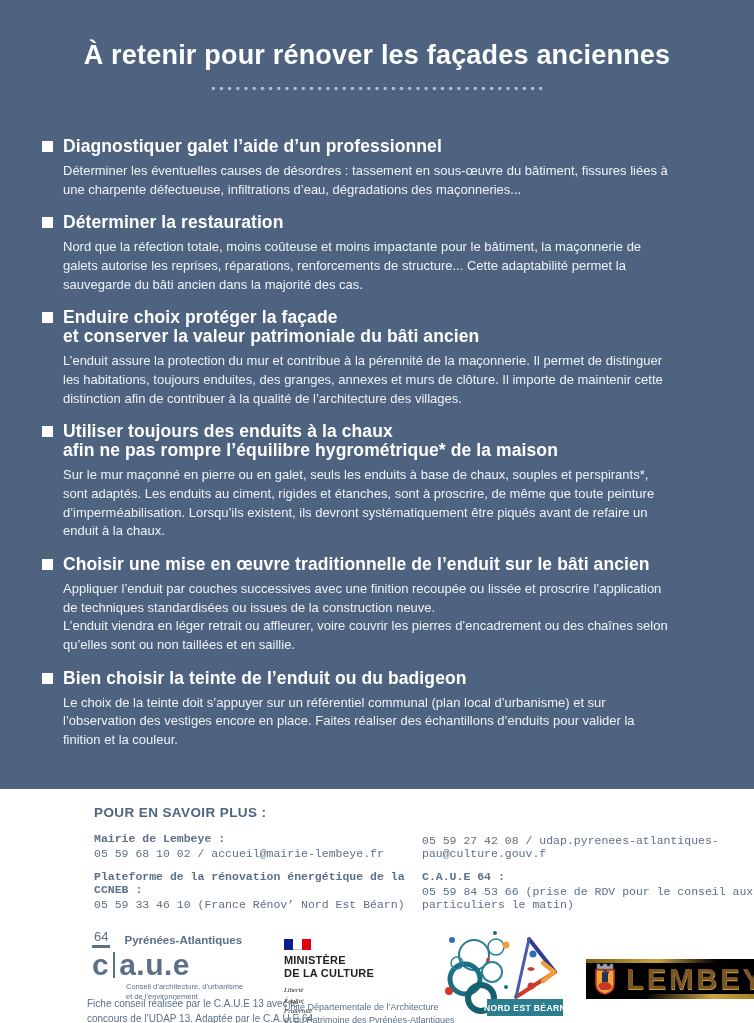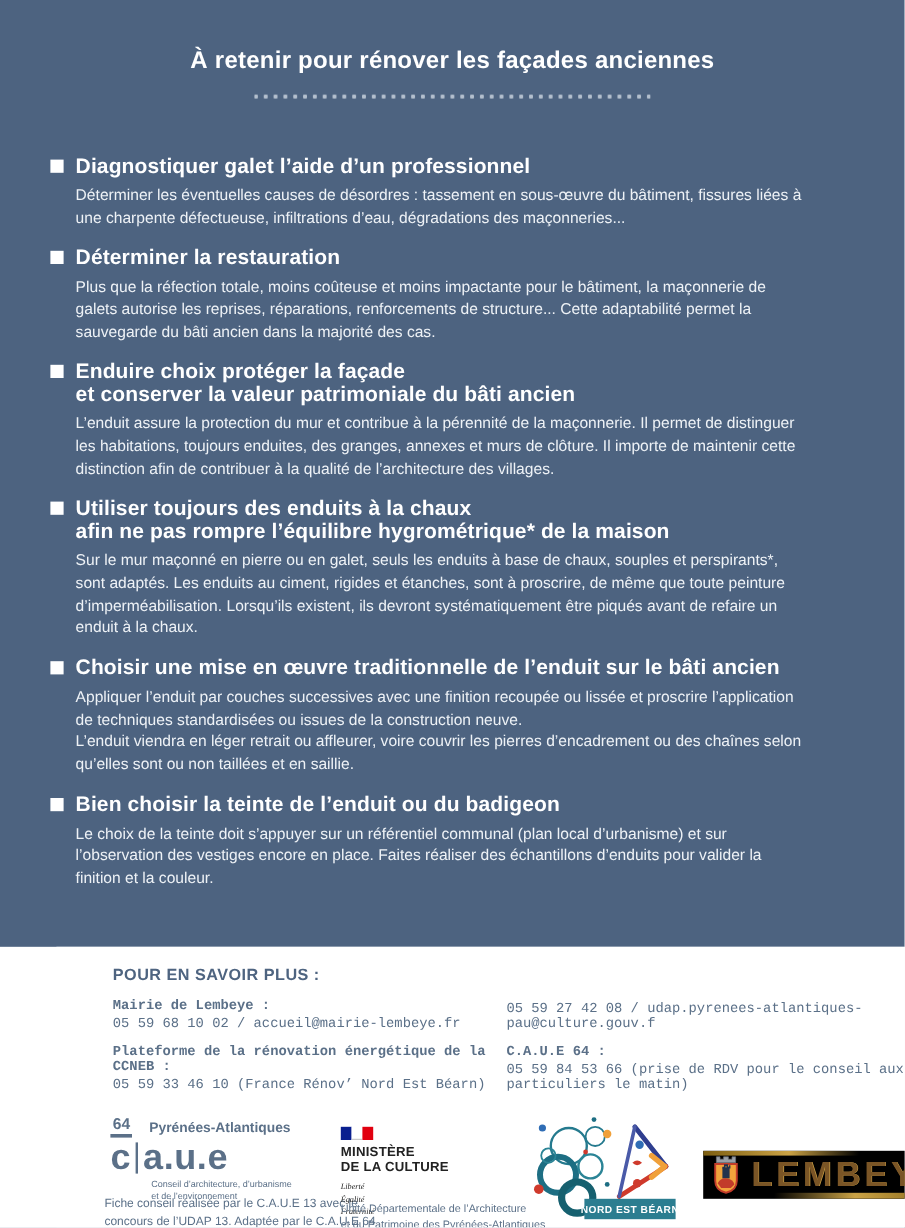--- a/index.html
+++ b/index.html
@@ -8,21 +8,21 @@
     background:#ffffff; font-family:"Liberation Sans", sans-serif;
   }
 
   
   .panel {
     position:absolute; top:0; left:0; width:754px; height:789px;
     background:#4d6380;
   }
   .title {
     margin:0; padding-top:40px; text-align:center;
-    color:#ffffff; font-size:20px; font-weight:bold; letter-spacing:0.2px;
+    color:#ffffff; font-size:27px; font-weight:bold; letter-spacing:0.2px;
   }
   .dots-row {
     width:330px; height:5px; margin:15px auto 0;
     background-image: radial-gradient(circle, #b3bfcd 1.7px, rgba(0,0,0,0) 1.9px);
     background-size:8.2px 5px; background-repeat:repeat-x; background-position:center;
   }
   .sections { margin:46px 42px 0 42px; }
   .section { margin-bottom:14px; }
   .section-head { display:flex; align-items:flex-start; }
   .bullet {
@@ -51,21 +51,21 @@
   .contact.c1 { left:47px;  top:81px; }
   .contact.c2 { left:375px; top:43px; width:360px; }
   .contact.c3 { left:375px; top:81px; width:360px; }
   .contact-name { font-weight:bold; font-size:11.5px; }
   .contact-info { font-size:11.5px; margin-top:2px; }
 
   
   .caue-logo { position:absolute; left:45px; top:140px; color:#5b7088; }
   .caue-top { display:flex; align-items:flex-end; }
   .caue-dept {
-    font-weight:bold; font-size:13px; text-align:center;
+    font-weight:normal; font-size:13px; text-align:center;
     border-bottom:3px solid #5b7088; padding:0 2px 1px 2px;
   }
   .caue-region { font-weight:bold; font-size:11.5px; margin-left:14px; padding-bottom:2px;text-align:center; }
   .caue-acronym { display:flex; align-items:center; margin-top:2px; }
   .caue-letter { font-size:30px; font-weight:bold; line-height:1; letter-spacing:0.5px; }
   .caue-divider { width:2px; height:26px; background:#5b7088; margin:0 4px; }
   .caue-sub { margin:2px 0 0 34px; font-size:7.5px; line-height:1.35; white-space:pre-line; }
   .caue-credit {
     position:absolute; left:40px; top:208px;
     font-size:10px; line-height:1.45; white-space:pre-line; color:#5b7088;
@@ -127,21 +127,21 @@
           <span class="head-text">Diagnostiquer galet l’aide d’un professionnel</span>
         </div>
         <p class="section-body">Déterminer les éventuelles causes de désordres : tassement en sous-œuvre du bâtiment, fissures liées à une charpente défectueuse, infiltrations d’eau, dégradations des maçonneries...</p>
       </div>
 
       <div class="section">
         <div class="section-head">
           <span class="bullet"></span>
           <span class="head-text">Déterminer la restauration</span>
         </div>
-        <p class="section-body">Plus que la réfection totale, moins coûteuse et moins impactante pour le bâtiment, la maçonnerie de galets autorise les reprises, réparations, renforcements de structure... Cette adaptabilité permet la sauvegarde du bâti ancien dans la majorité des cas.</p>
+        <p class="section-body">Nord que la réfection totale, moins coûteuse et moins impactante pour le bâtiment, la maçonnerie de galets autorise les reprises, réparations, renforcements de structure... Cette adaptabilité permet la sauvegarde du bâti ancien dans la majorité des cas.</p>
       </div>
 
       <div class="section">
         <div class="section-head">
           <span class="bullet"></span>
           <span class="head-text">Enduire choix protéger la façade
 et conserver la valeur patrimoniale du bâti ancien</span>
         </div>
         <p class="section-body">L’enduit assure la protection du mur et contribue à la pérennité de la maçonnerie. Il permet de distinguer les habitations, toujours enduites, des granges, annexes et murs de clôture. Il importe de maintenir cette distinction afin de contribuer à la qualité de l’architecture des villages.</p>
       </div>

